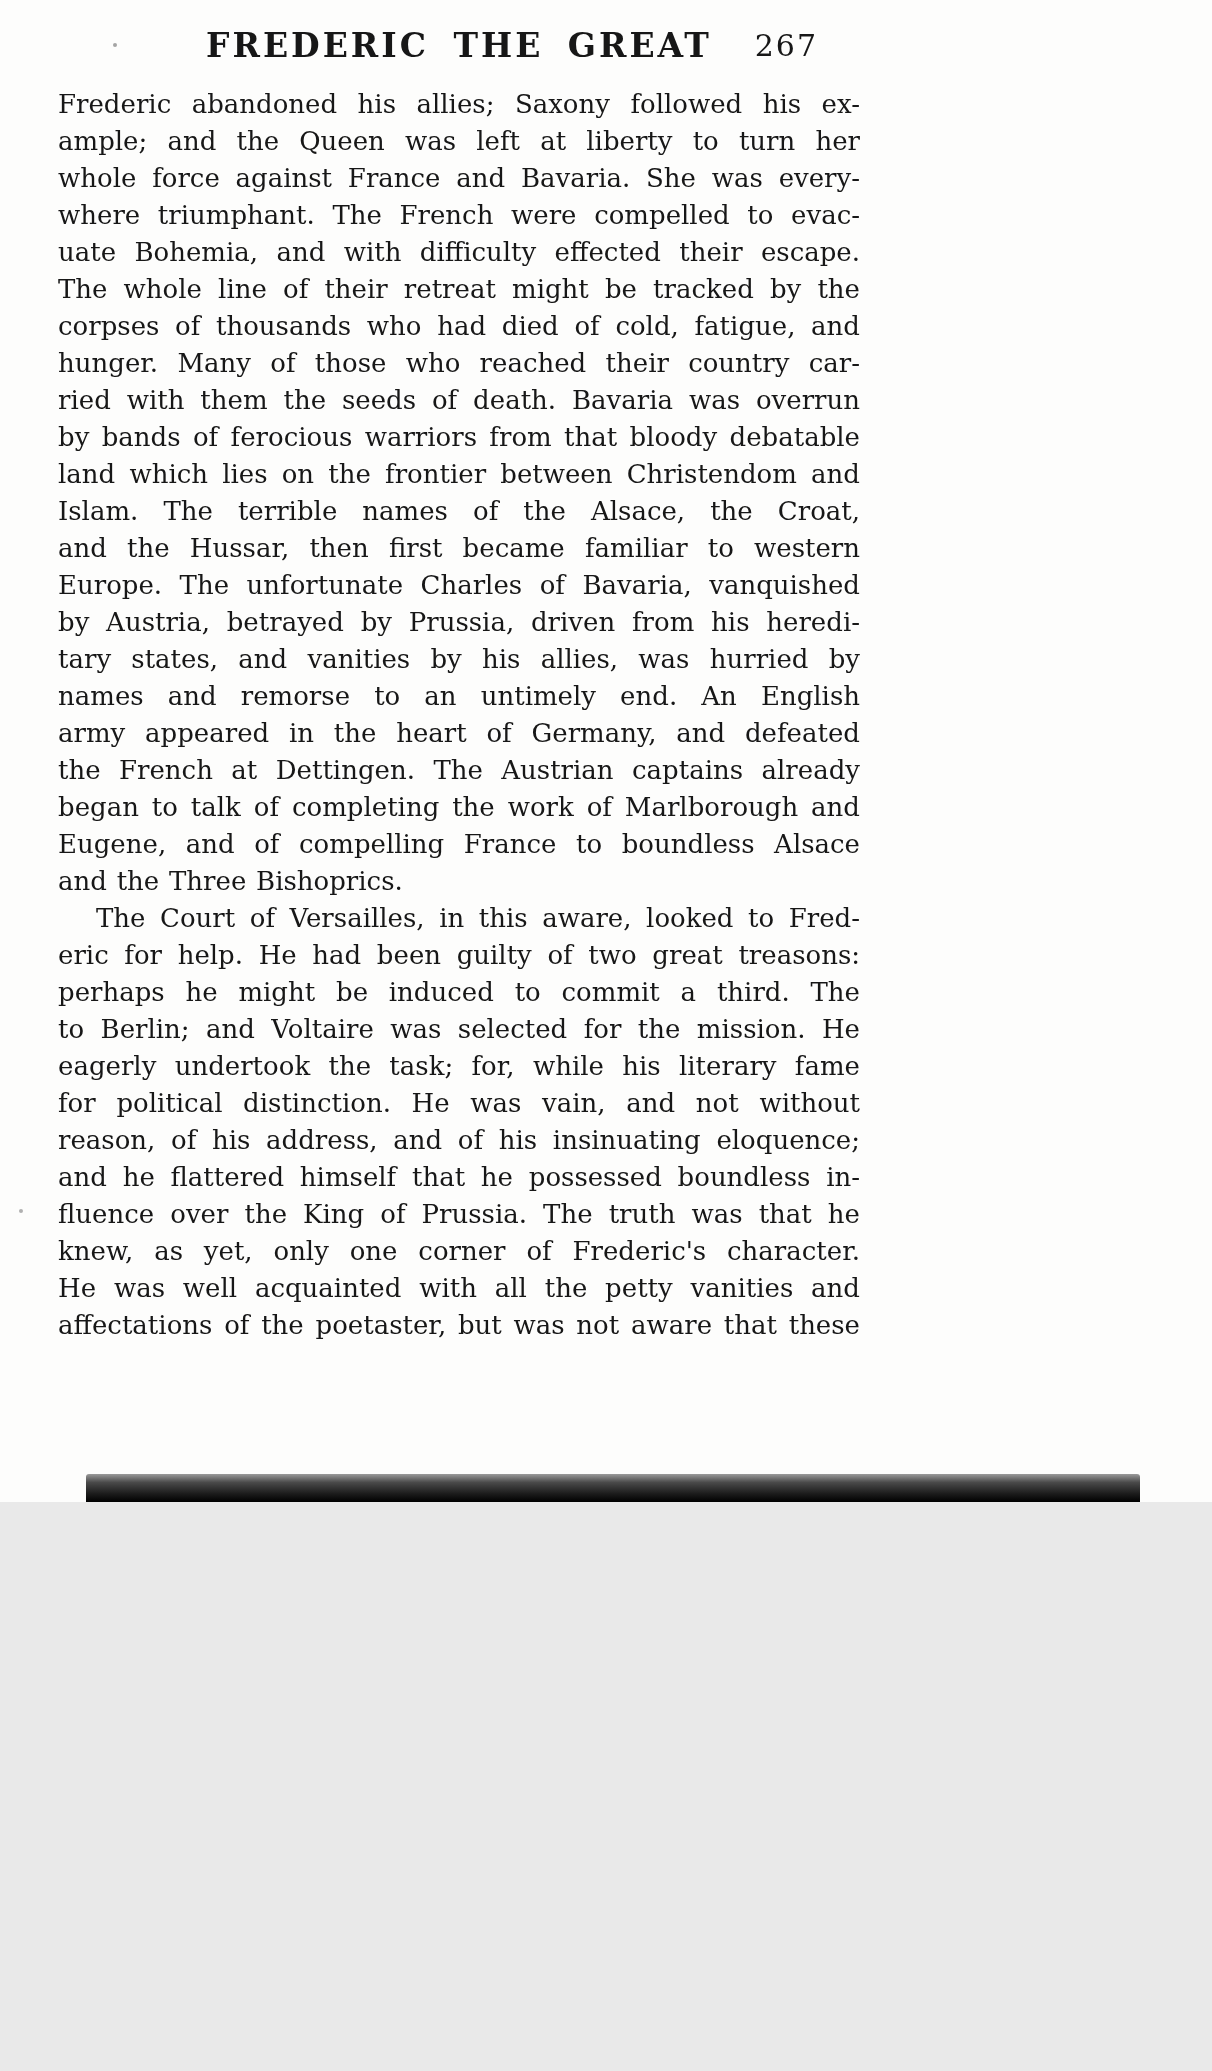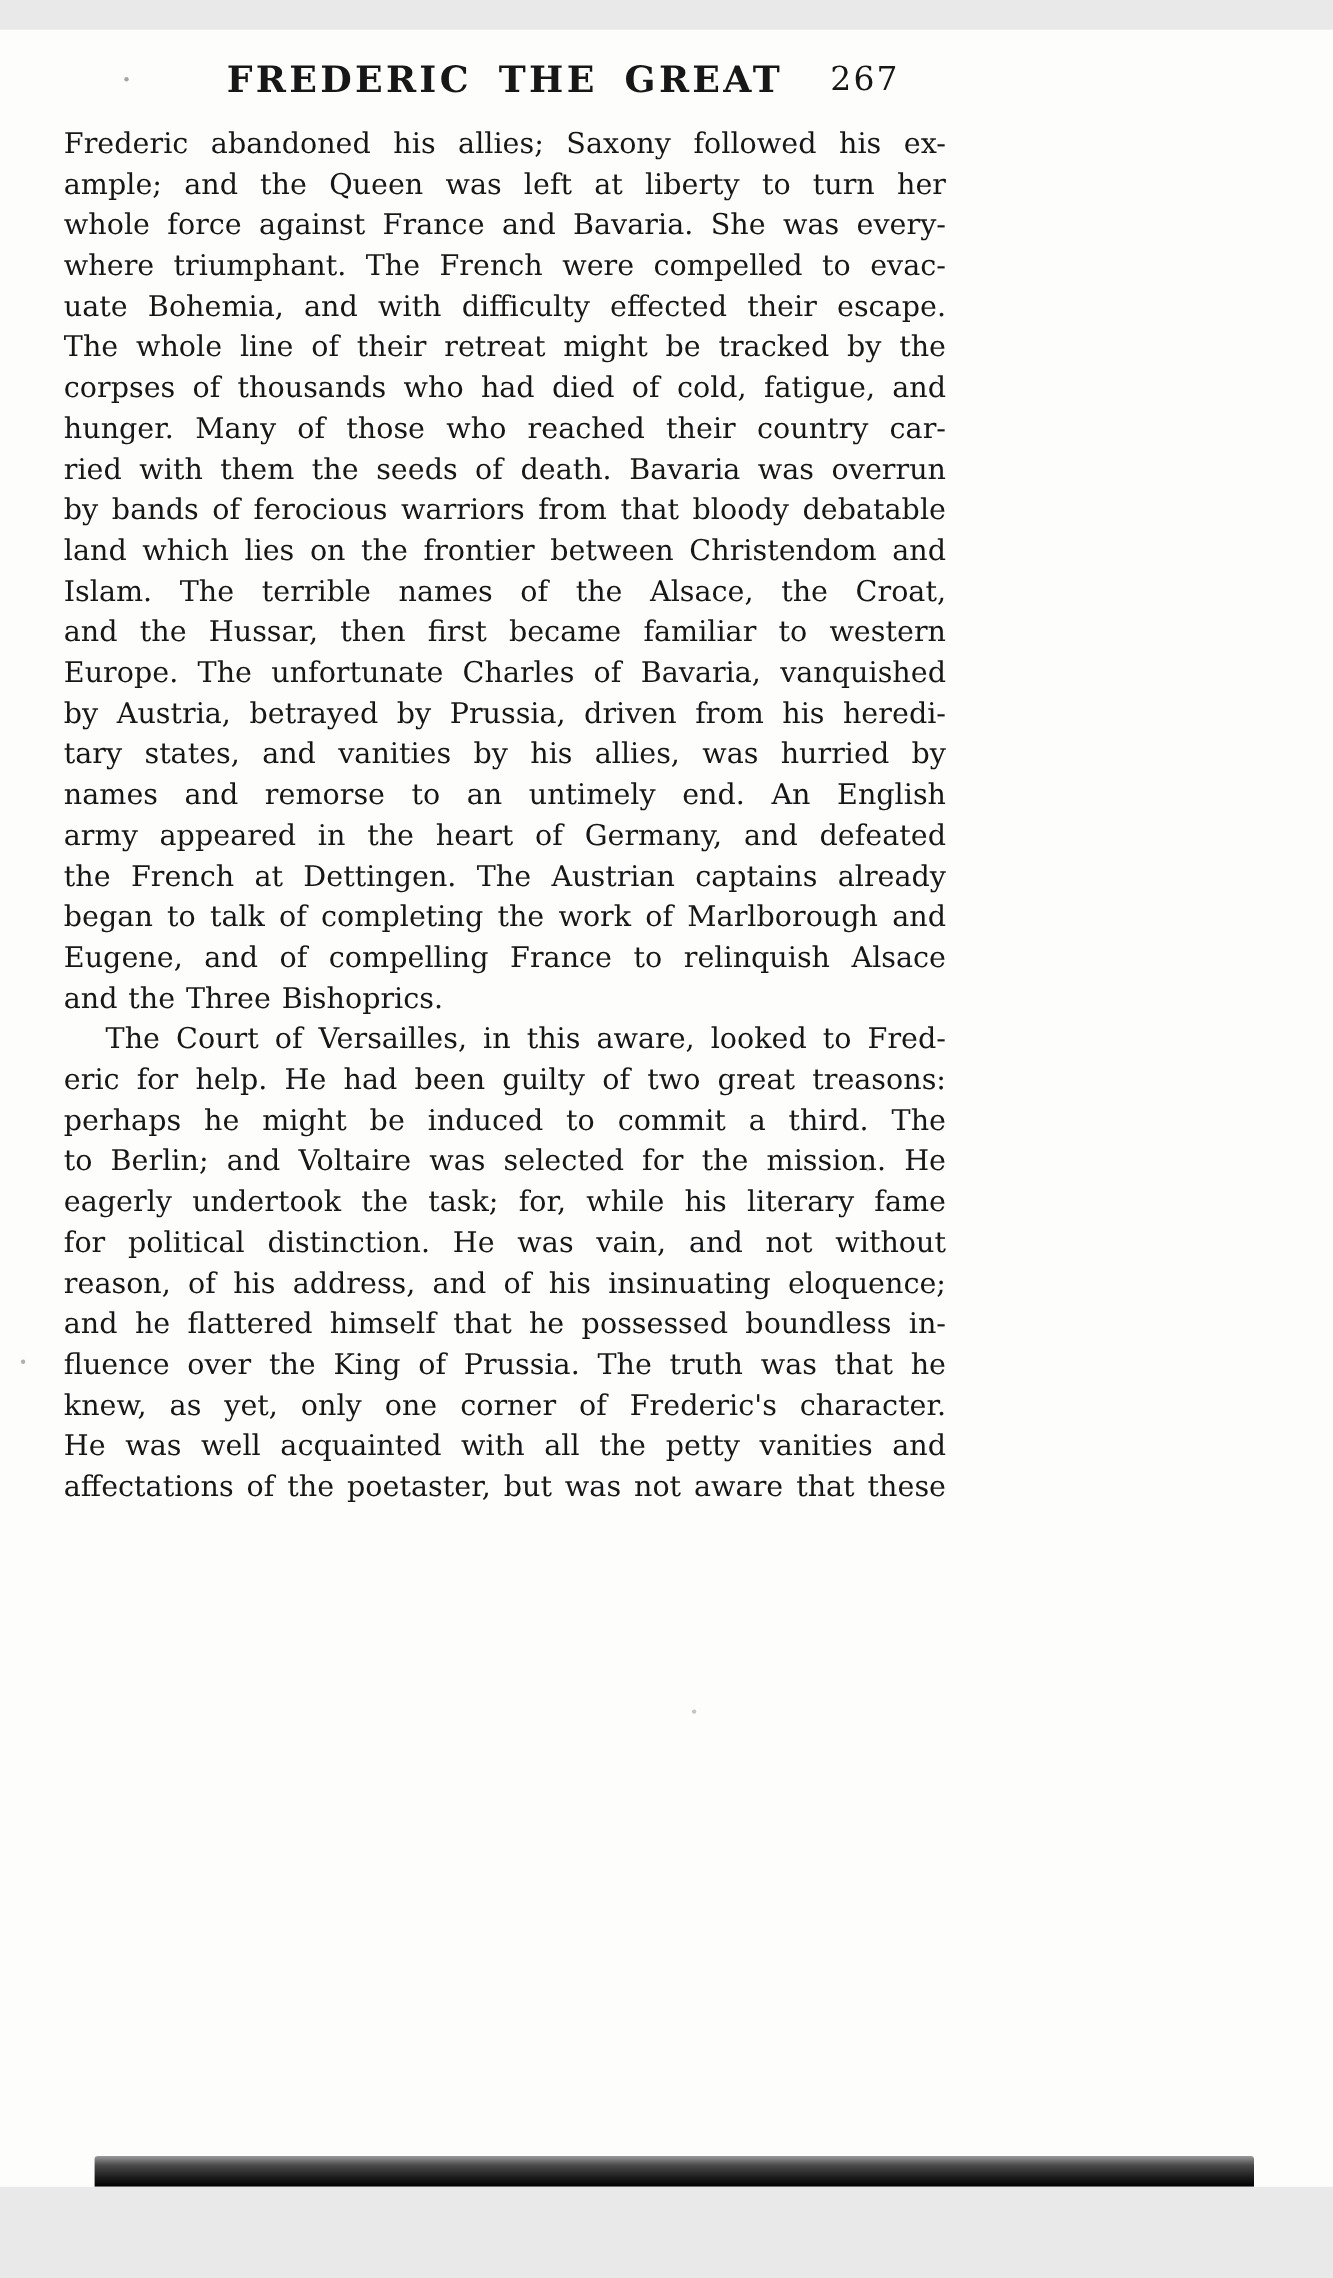--- a/index.html
+++ b/index.html
@@ -11,25 +11,24 @@
   html, body { margin: 0; padding: 0; }
   body {
     width: 1212px;
     height: 2071px;
     background: #e9e9e9;
     font-family: "DejaVu Serif", "Liberation Serif", serif;
   }
   .page {
     position: relative;
     width: 1212px;
-    height: 1961px;
+    height: 1502px;
     background: var(--paper);
     color: var(--ink);
     overflow: hidden;
-    margin-top: 27px;
   }
   .header {
     position: absolute;
     top: 26px;
     left: 58px;
     width: 802px;
     height: 46px;
   }
   .running-head {
     position: absolute;
@@ -115,21 +114,21 @@
         <div class="line">land which lies on the frontier between Christendom and</div>
         <div class="line">Islam.  The terrible names of the Alsace, the Croat,</div>
         <div class="line">and the Hussar, then first became familiar to western</div>
         <div class="line">Europe.  The unfortunate Charles of Bavaria, vanquished</div>
         <div class="line">by Austria, betrayed by Prussia, driven from his heredi-</div>
         <div class="line">tary states, and vanities by his allies, was hurried by</div>
         <div class="line">names and remorse to an untimely end.  An English</div>
         <div class="line">army appeared in the heart of Germany, and defeated</div>
         <div class="line">the French at Dettingen.  The Austrian captains already</div>
         <div class="line">began to talk of completing the work of Marlborough and</div>
-        <div class="line">Eugene, and of compelling France to relinquish Alsace</div>
+        <div class="line">Eugene, and of compelling France to boundless Alsace</div>
         <div class="line last">and the Three Bishoprics.</div>
       </div>
       <div class="paragraph indent">
         <div class="line">The Court of Versailles, in this aware, looked to Fred-</div>
         <div class="line">eric for help.  He had been guilty of two great treasons:</div>
         <div class="line">perhaps he might be induced to commit a third.  The</div>
         <div class="line">to Berlin; and Voltaire was selected for the mission.  He</div>
         <div class="line">eagerly undertook the task; for, while his literary fame</div>
         <div class="line">for political distinction.  He was vain, and not without</div>
         <div class="line">reason, of his address, and of his insinuating eloquence;</div>

